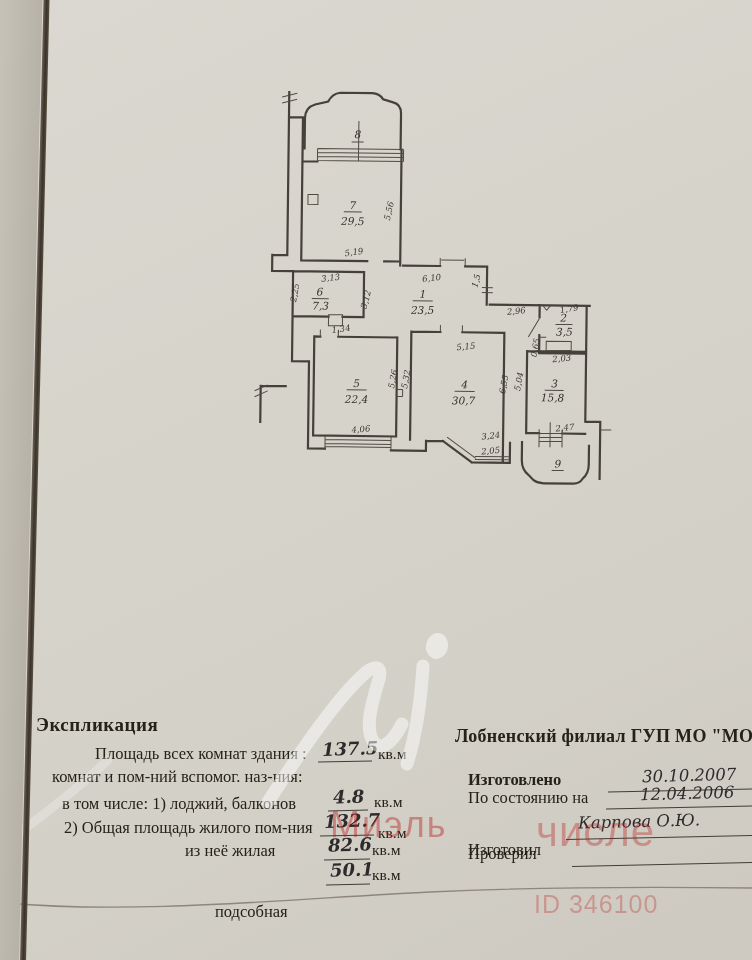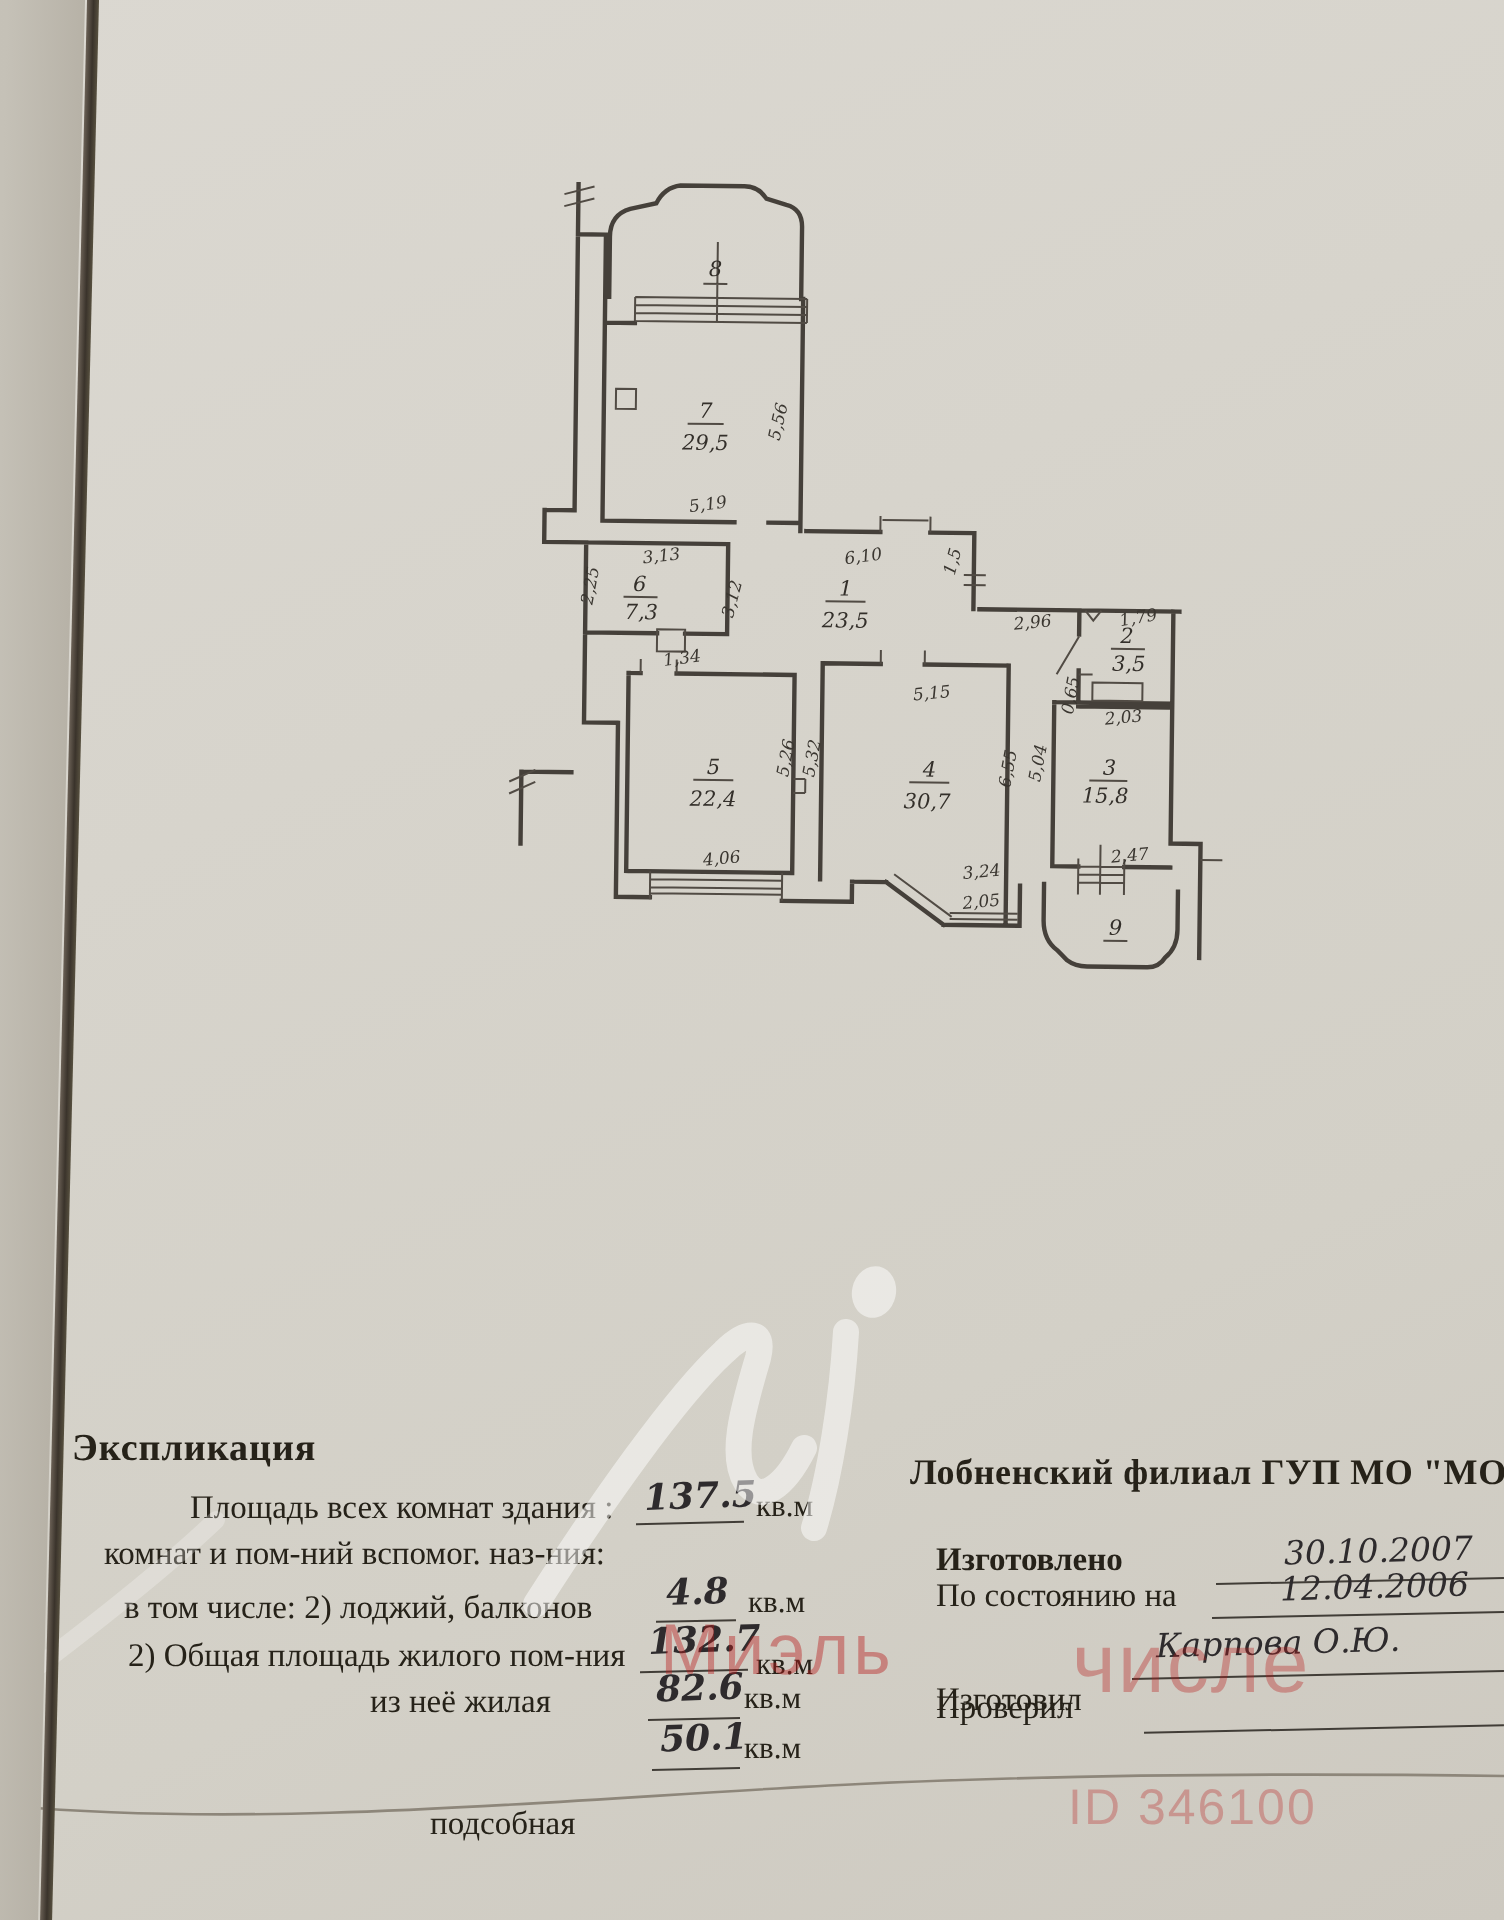--- a/index.html
+++ b/index.html
@@ -98,21 +98,21 @@
 <div>
   <div class="abs printed expl-title" style="left:36px;top:714px;">Экспликация</div>
 
   <div class="abs printed expl-line" style="left:95px;top:744px;">Площадь всех комнат здания :</div>
   <div class="abs hand expl-val" style="left:322px;top:738px;">137.5</div>
   <div class="uline" style="left:318px;top:761px;width:54px;"></div>
   <div class="abs printed unit" style="left:378px;top:745px;">кв.м</div>
 
   <div class="abs printed expl-line" style="left:52px;top:767px;">комнат и пом-ний вспомог. наз-ния:</div>
 
-  <div class="abs printed expl-line" style="left:62px;top:794px;">в том числе: 2) лоджий, балконов</div>
+  <div class="abs printed expl-line" style="left:62px;top:794px;">в том числе: 1) лоджий, балконов</div>
   <div class="abs hand expl-val" style="left:333px;top:786px;">4.8</div>
   <div class="uline" style="left:328px;top:810px;width:40px;"></div>
   <div class="abs printed unit" style="left:374px;top:793px;">кв.м</div>
 
   <div class="abs printed expl-line" style="left:40px;top:818px;margin-left:24px;">2) Общая площадь жилого пом-ния</div>
   <div class="abs hand expl-val" style="left:324px;top:810px;">132.7</div>
   <div class="uline" style="left:320px;top:835px;width:54px;"></div>
   <div class="abs printed unit" style="left:378px;top:824px;">кв.м</div>
 
   <div class="abs printed expl-line" style="left:185px;top:841px;">из неё жилая</div>

